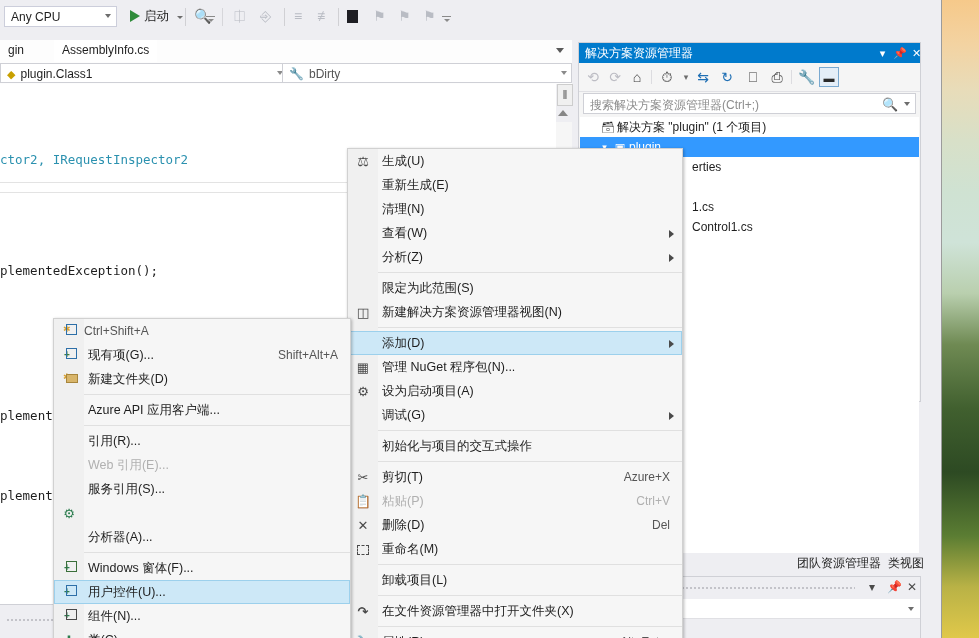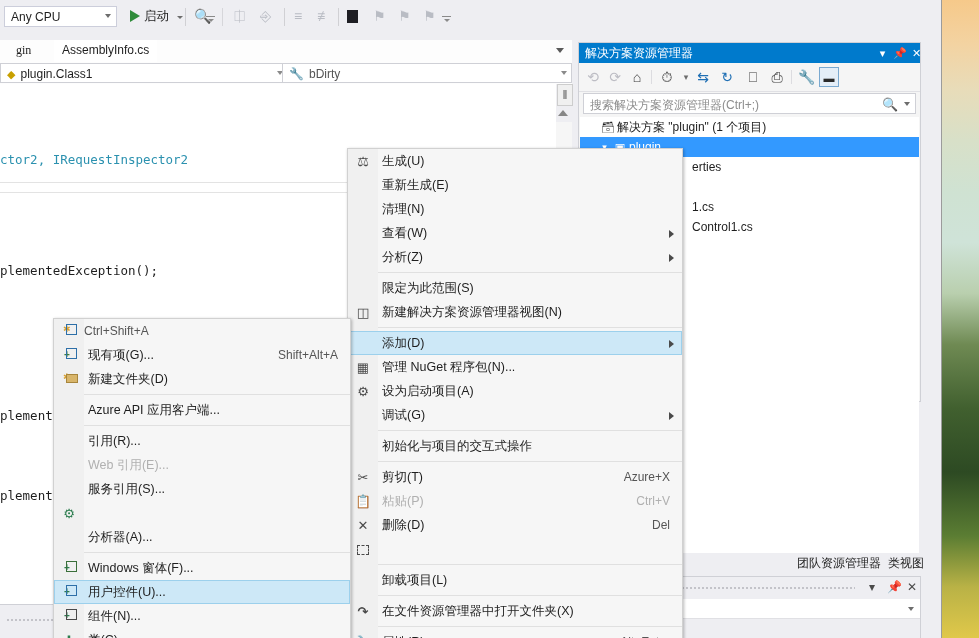--- a/index.html
+++ b/index.html
@@ -231,21 +231,21 @@
     <div class="tbbtn" style="left:419px;">
       <span class="glyph-dim">⚑</span>
     </div>
     <div class="ovf" style="left:442px;">
         <i></i>
         <u></u>
       </div>
   </div>
 
   <div id="tabstrip">
-    <div class="tab" style="left:8px;font-family:Liberation Serif, serif;">
+    <div class="tab" style="left:0px;">
       <span>gin</span>
     </div>
     <div class="tab active" style="left:54px;">
       <span>AssemblyInfo.cs</span>
     </div>
     <div id="tabs-carr"></div>
   </div>
 
   <div id="navbar">
     <div class="navbox" style="left:0px;width:288px;">
@@ -444,20 +444,21 @@
       <span class="mlbl">粘贴(P)</span>
       <span class="mkey">Ctrl+V</span>
     </div>
     <div class="mi">
       <span class="mic ico-x">✕</span>
       <span class="mlbl">删除(D)</span>
       <span class="mkey">Del</span>
     </div>
     <div class="mi">
       <span class="mic"><span class="ico-sq" style="width:12px;height:10px;border-style:dashed;"></span></span>
+      <span class="mlbl">重命名(M)</span>
     </div>
     <div class="msep"></div>
 
     <div class="mi">
       <span class="mic"></span>
       <span class="mlbl">卸载项目(L)</span>
     </div>
     <div class="msep"></div>
 
     <div class="mi">

